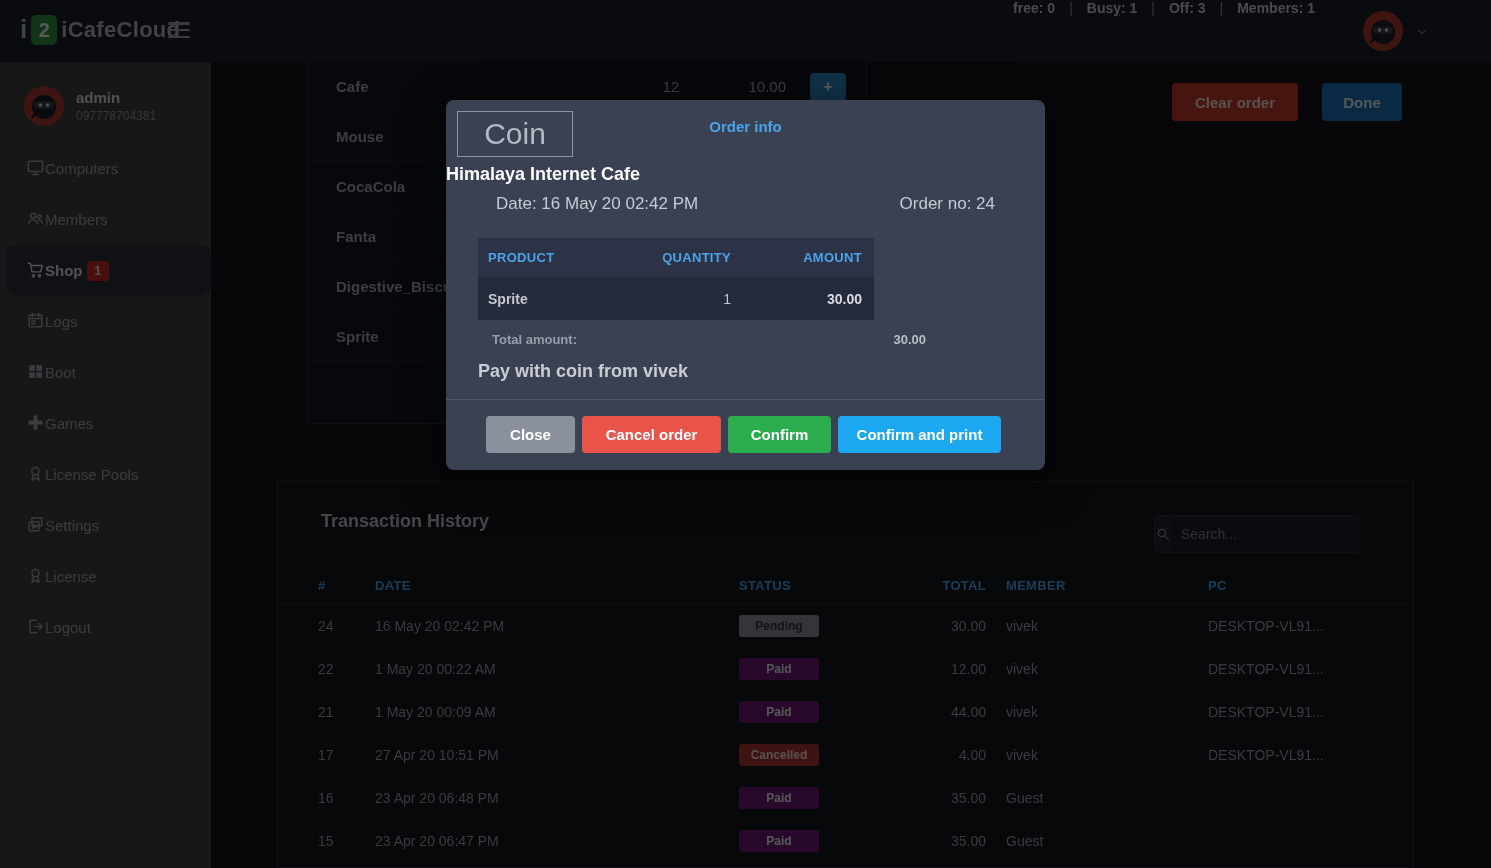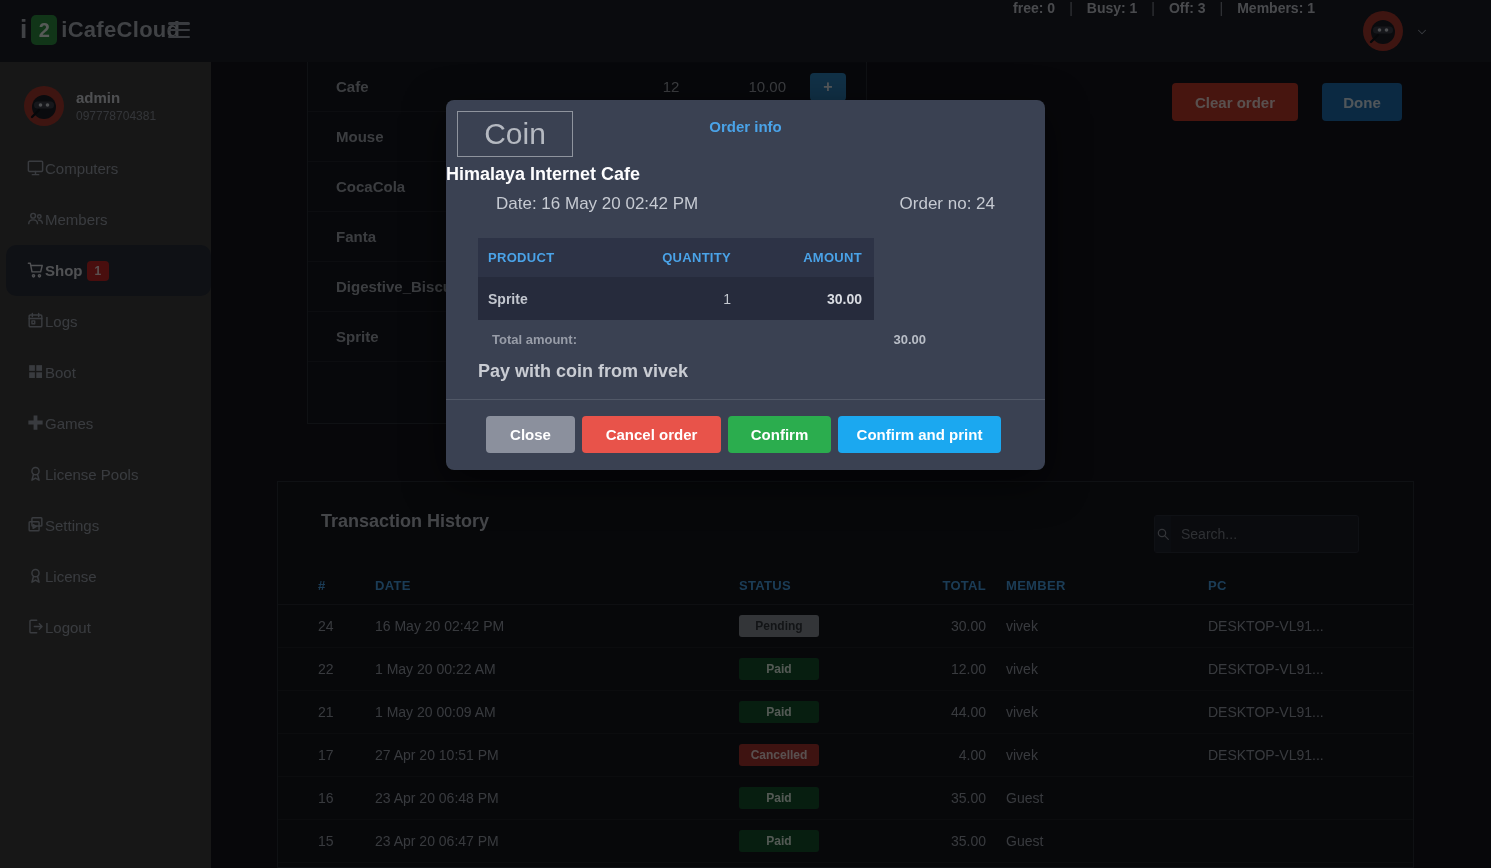--- a/index.html
+++ b/index.html
@@ -53,21 +53,21 @@
   .searchbox input { flex:1; background:transparent; border:none; outline:none; color:#aeb3bb; font-size:14px; padding:0 10px; font-family:inherit; }
   .searchbox input::placeholder { color:#7d828c; }
 
   .tx-grid { display:grid; grid-template-columns:57px 364px 110px 137px 20px 202px 180px; align-items:center; padding-left:40px; }
   .tx-head { position:absolute; left:0; top:85px; width:1135px; height:38px; color:#4aa3e8; font-size:13px; font-weight:700; letter-spacing:.3px; border-bottom:1px solid #262a33; }
   .tx-rows { position:absolute; left:0; top:123px; width:1135px; }
   .tx-row { height:43px; border-bottom:1px solid rgba(255,255,255,.05); color:#989ea8; font-size:14px; }
   .cell-total { text-align:right; }
   .th-total { text-align:right; }
   .status-badge { display:inline-block; width:80px; padding:4px 0; text-align:center; border-radius:3px; font-size:12px; font-weight:700; }
-  .badge-paid { background:#14532d; color:#e0f1e4; }
+  .badge-paid { background:#701a75; color:#e0f1e4; }
   .badge-pending { background:#8b9199; color:#33373d; }
   .badge-cancelled { background:#a83430; color:#f0d9d7; }
 
   
   .backdrop { position:absolute; inset:0; background:rgba(0,0,0,.63); z-index:40; }
 
   
   .modal { position:absolute; left:446px; top:100px; width:599px; height:370px; background:#3a4152; border-radius:8px; z-index:50; box-shadow:0 12px 40px rgba(0,0,0,.55); }
   .coin-box { position:absolute; left:11px; top:11px; width:116px; height:46px; border:1px solid #8f949e; display:flex; align-items:center; justify-content:center; color:#b5b9c1; font-size:30px; font-weight:400; }
   .modal-title { position:absolute; left:0; top:18px; width:100%; text-align:center; color:#4aa3e8; font-size:15px; font-weight:700; }

